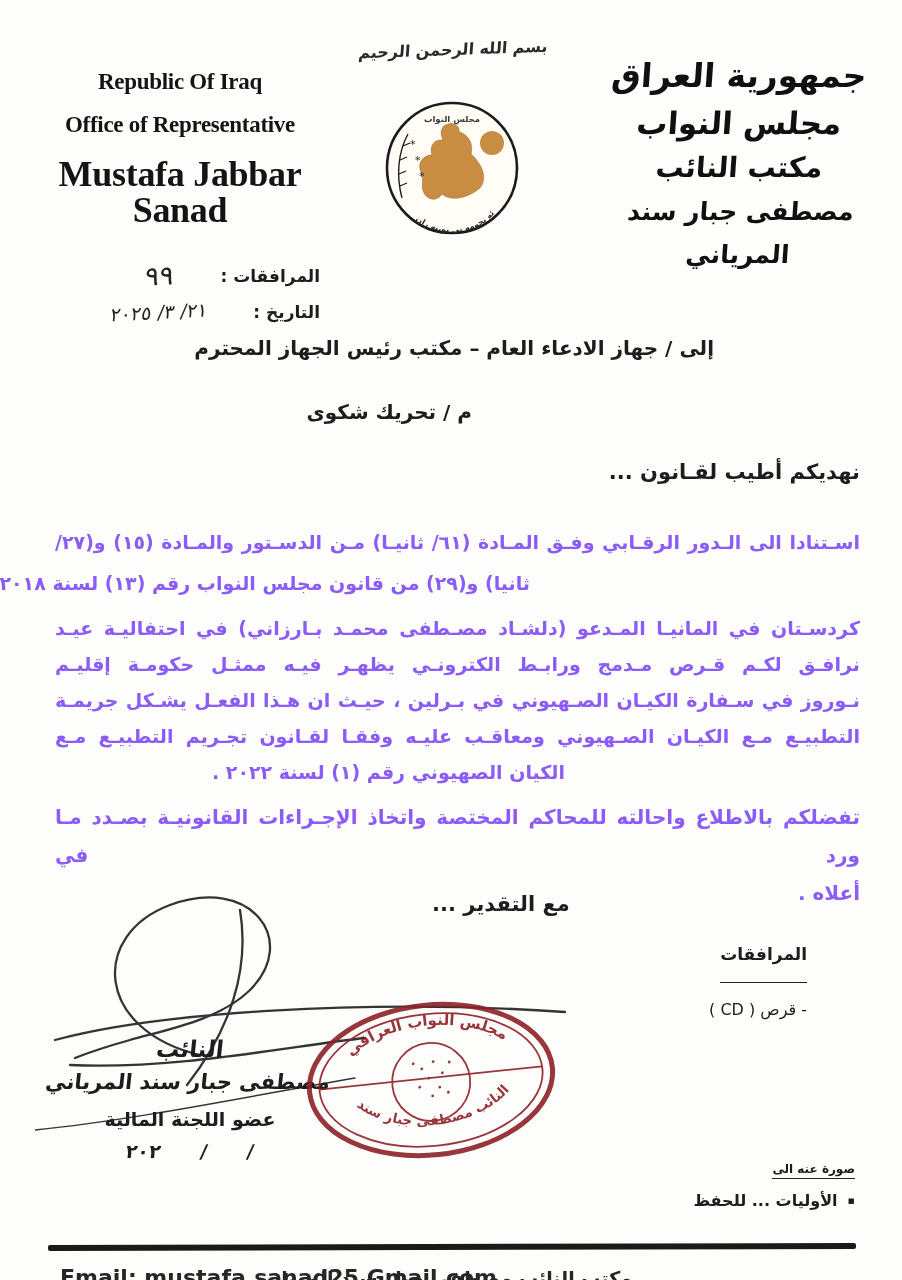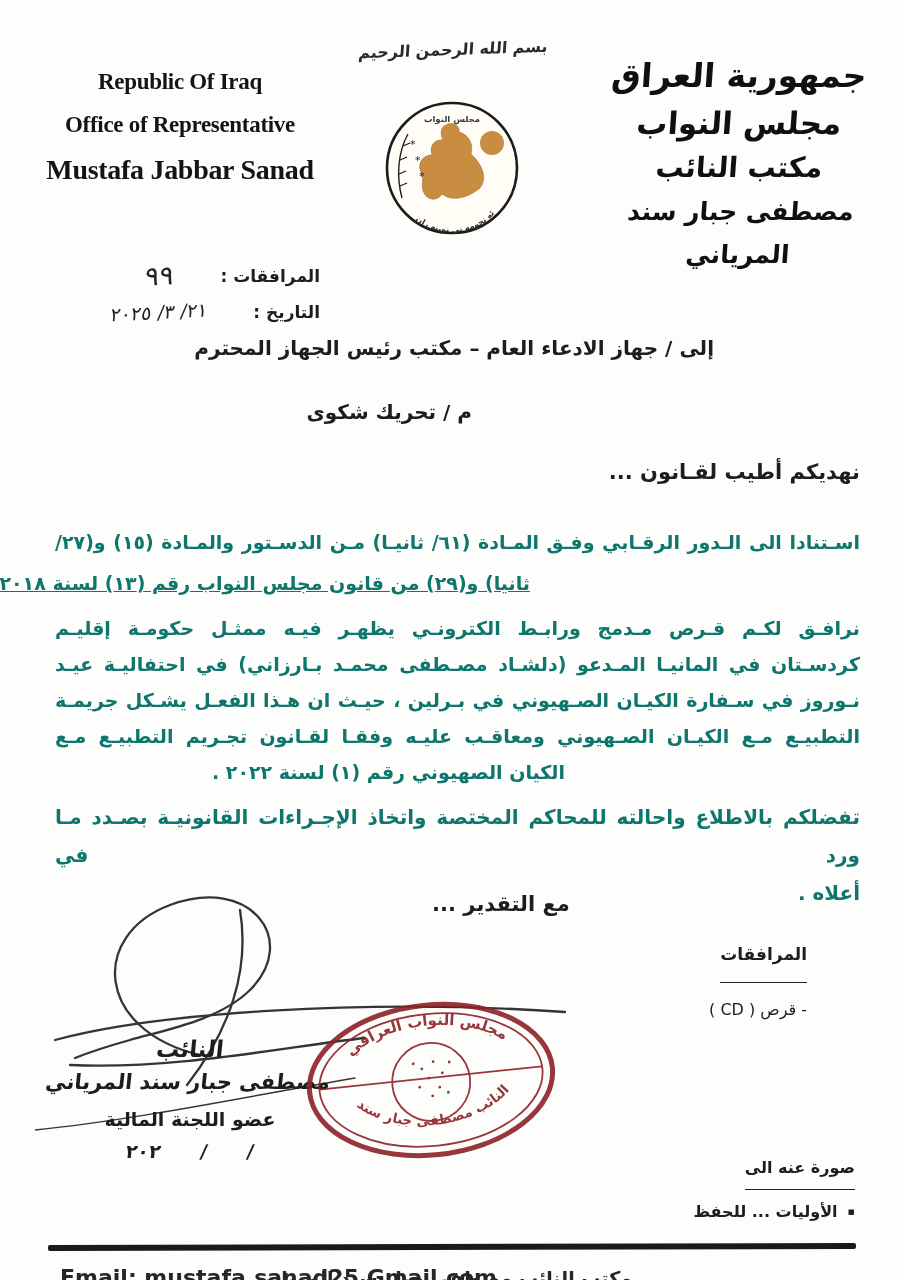--- a/index.html
+++ b/index.html
@@ -6,21 +6,21 @@
   html,body { background:#ffffff; }
   .page {
     position:relative; width:902px; height:1280px;
     background:#fdfdfc; overflow:hidden;
     font-family:"DejaVu Sans", sans-serif; color:#1d1d1d;
   }
   
   .hdr-en { position:absolute; left:28px; top:70px; width:304px; text-align:center;
             font-family:"Liberation Serif", serif; font-weight:bold; color:#141414; }
   .hdr-en .l { font-size:23px; line-height:1; margin-bottom:20px; letter-spacing:-0.3px; }
-  .hdr-en .l4 { font-size:28px; margin-bottom:0;margin-top:19px; }
+  .hdr-en .l4 { font-size:36px; margin-bottom:0;margin-top:19px; }
   
   .bismillah { position:absolute; left:348px; top:40px; width:210px; text-align:center;
                direction:rtl; font-size:16px; font-weight:600; color:#2a2a2a;
                transform:rotate(-2deg) skewX(-6deg); }
   
   .emblem { position:absolute; left:380px; top:96px; width:144px; height:144px; }
   
   .hdr-ar { position:absolute; right:8px; top:52px; width:310px; text-align:center;
             direction:rtl; font-weight:bold; color:#101010; }
   .hdr-ar .l1 { font-size:33px; line-height:1.45; transform:skewX(-4deg); }
@@ -35,29 +35,29 @@
   .num-val { font-size:27px; }
   .date-val { font-size:19px; white-space:nowrap; }
   
   .addressee { position:absolute; right:188px; top:336px; direction:rtl; white-space:nowrap;
                font-size:20px; font-weight:bold; }
   .subject   { position:absolute; right:430px; top:400px; direction:rtl; white-space:nowrap;
                font-size:20px; font-weight:bold; }
   .greeting  { position:absolute; right:42px;  top:460px; direction:rtl; white-space:nowrap;
                font-size:21px; font-weight:bold; }
   
-  .para { position:absolute; left:55px; right:42px; direction:rtl; font-weight:bold; color:#0f766e; }
+  .para { position:absolute; left:55px; right:42px; direction:rtl; font-weight:bold; color:#8b5cf6; }
   .p1 { top:522px; font-size:19px; }
   .p1 .ln { line-height:41px; }
   .p2 { top:610px; font-size:19px; }
   .p2 .ln { line-height:36px; }
   .p3 { top:798px; font-size:20px; }
   .p3 .ln { line-height:38px; }
   .jline { text-align:justify; text-align-last:justify; }
-  .p1-l2 { text-align:center; padding-left:195px; padding-right:330px; white-space:nowrap;text-decoration:underline; }
+  .p1-l2 { text-align:center; padding-left:195px; padding-right:330px; white-space:nowrap; }
   .p2-l5 { text-align:center; padding-left:245px; padding-right:295px; white-space:nowrap; }
   .p3-l2 { text-align:right; }
   
   .closing { position:absolute; left:0; right:0; top:892px; text-align:center; direction:rtl;
              font-size:21px; font-weight:bold; transform:translateX(50px); }
   
   .attachments { position:absolute; right:95px; top:944px; direction:rtl; text-align:right; }
   .attachments .title { font-size:17px; font-weight:bold; border-bottom:1.6px solid #222;
                         padding-bottom:18px; display:inline-block; }
   .attachments .item { font-size:16px; font-weight:normal; margin-top:17px; white-space:nowrap; }
@@ -66,22 +66,22 @@
   .sig-block { position:absolute; left:50px; top:1036px; width:280px; text-align:center;
                direction:rtl; z-index:3; }
   .sig-block .t  { font-size:23px; font-weight:bold; transform:skewX(-6deg); }
   .sig-block .n  { font-size:21px; font-weight:bold; margin-top:8px; transform:skewX(-6deg); white-space:nowrap; }
   .sig-block .r  { font-size:19px; font-weight:bold; margin-top:14px; }
   .sig-block .d  { font-size:19px; margin-top:10px; white-space:pre; font-weight:600;
                    letter-spacing:4px; transform:skewX(-8deg); }
   .stamp-svg { position:absolute; left:296px; top:990px; z-index:4; opacity:0.9; }
   
   .copies { position:absolute; right:47px; top:1158px; direction:rtl; text-align:right; }
-  .copies .title { font-size:16px; font-weight:bold; border-bottom:1.5px solid #222;
-                   padding-bottom:12px; display:inline-block; }
+  .copies .title { font-size:12px; font-weight:bold; border-bottom:1.5px solid #222;
+                   padding-bottom:2px; display:inline-block; }
   .copies .item { font-size:16px; font-weight:bold; margin-top:12px; white-space:nowrap; }
   .copies .bullet { display:inline-block; font-size:11px; vertical-align:2px; margin-left:10px; }
   
   .footer-rule { position:absolute; left:48px; top:1244px; width:808px; height:6px;
                  background:#1a1a1a; border-radius:2px; transform:rotate(-0.15deg); }
   .footer-cut { position:absolute; left:0; top:1261px; width:722px; height:19px; overflow:hidden; }
   .footer-cut .fl { position:absolute; left:60px; top:4px; font-size:22px; font-weight:bold; color:#262626; }
   .footer-cut .fr { position:absolute; right:90px; top:6px; font-size:19px; font-weight:bold;
                     direction:rtl; color:#262626; }
 </style>
@@ -137,22 +137,22 @@
   <div class="addressee">إلى / جهاز الادعاء العام – مكتب رئيس الجهاز المحترم</div>
   <div class="subject">م / تحريك شكوى</div>
   <div class="greeting">نهديكم  أطيب لقـانون ...</div>
 
   <div class="para p1">
     <div class="ln jline">اسـتنادا الى الـدور الرقـابي وفـق المـادة (٦١/ ثانيـا) مـن الدسـتور والمـادة (١٥) و(٢٧/</div>
     <div class="ln p1-l2">ثانيا) و(٢٩) من قانون مجلس النواب رقم (١٣) لسنة ٢٠١٨</div>
   </div>
 
   <div class="para p2">
+    <div class="ln jline">كردسـتان في المانيـا المـدعو (دلشـاد مصـطفى محمـد بـارزاني) في احتفاليـة عيـد</div>
     <div class="ln jline">نرافـق لكـم قـرص مـدمج ورابـط الكترونـي يظهـر فيـه ممثـل حكومـة إقليـم</div>
-    <div class="ln jline">كردسـتان في المانيـا المـدعو (دلشـاد مصـطفى محمـد بـارزاني) في احتفاليـة عيـد</div>
     <div class="ln jline">نـوروز في سـفارة الكيـان الصـهيوني في بـرلين ، حيـث ان هـذا الفعـل يشـكل جريمـة</div>
     <div class="ln jline">التطبيـع مـع الكيـان الصـهيوني ومعاقـب عليـه وفقـا لقـانون تجـريم التطبيـع مـع</div>
     <div class="ln p2-l5">الكيان الصهيوني رقم (١) لسنة ٢٠٢٢ .</div>
   </div>
 
   <div class="para p3">
     <div class="ln jline">تفضلكم بالاطلاع واحالته للمحاكم المختصة واتخاذ الإجـراءات القانونيـة بصـدد مـا ورد في</div>
     <div class="ln p3-l2">أعلاه .</div>
   </div>
 

